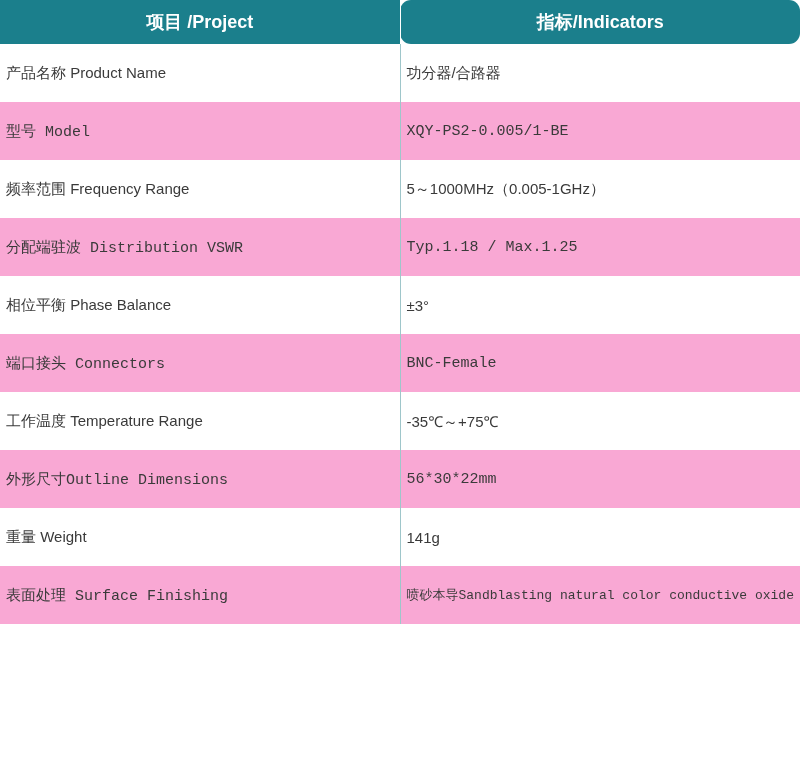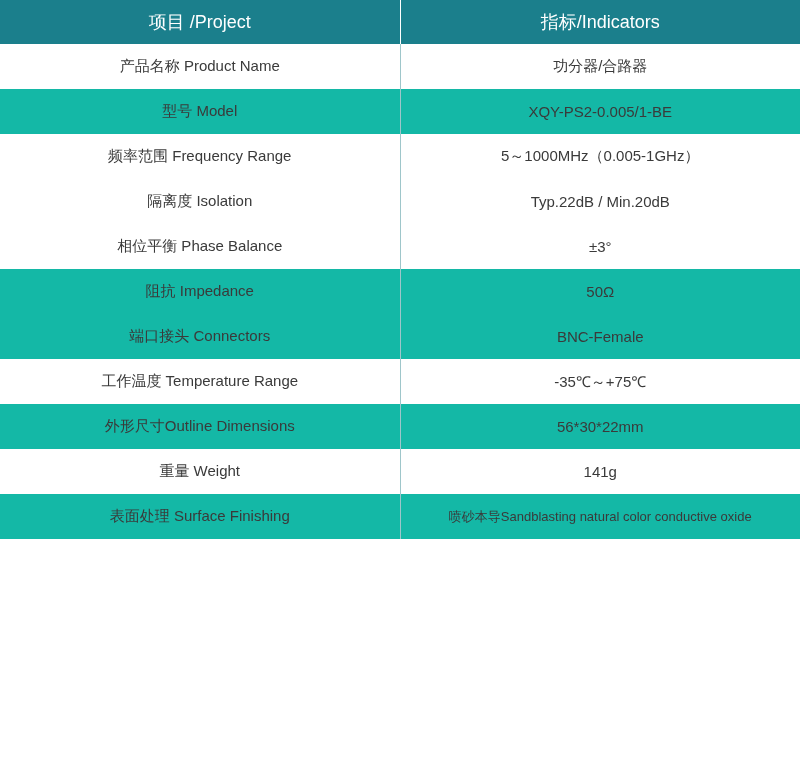--- a/index.html
+++ b/index.html
@@ -19,49 +19,51 @@
     border-collapse: collapse;
     table-layout: fixed;
   }
   .spec-table col.col-project { width: 400px; }
   .spec-table col.col-indicator { width: 400px; }
 
   .spec-table thead th {
     background: #1b7f8c;
     color: #ffffff;
     font-size: 18px;
-    font-weight: normal;
+    font-weight: bold;
     height: 44px;
     line-height: 44px;
     padding: 0;
     text-align: center;
     vertical-align: middle;
     border: none;
   }
   .spec-table thead th.divider-cell {
     border-left: 1px solid #ffffff;
+    border-radius: 11px;
   }
 
   .spec-table tbody td {
-    height: 45px;
+    height: 58px;
     padding: 0 6px;
     font-size: 15px;
-    text-align: center;
+    text-align: left;
     vertical-align: middle;
     color: #3a3a3a;
     border: none;
     white-space: nowrap;
     overflow: hidden;
     text-overflow: ellipsis;
   }
   .spec-table tbody tr.row-even td {
     background: #ffffff;
   }
   .spec-table tbody tr.row-odd td {
-    background: #14b8a6;
+    background: #f9a8d4;
+    font-family: Liberation Mono, monospace;
   }
   .spec-table tbody td.cell-indicator {
     border-left: 1px solid #9ec6ca;
     margin-left: 12px;
   }
   .spec-table tbody td.cell-project {
     border-right: none;
   }
   .spec-table tbody td.small-text {
     font-size: 13px;
@@ -87,31 +89,27 @@
         <td class="cell-indicator">功分器/合路器</td>
       </tr>
       <tr class="row-odd">
         <td class="cell-project">型号 Model</td>
         <td class="cell-indicator">XQY-PS2-0.005/1-BE</td>
       </tr>
       <tr class="row-even">
         <td class="cell-project">频率范围 Frequency Range</td>
         <td class="cell-indicator">5～1000MHz（0.005-1GHz）</td>
       </tr>
-      <tr class="row-even">
-        <td class="cell-project">隔离度 Isolation</td>
-        <td class="cell-indicator">Typ.22dB / Min.20dB</td>
+      <tr class="row-odd">
+        <td class="cell-project">分配端驻波 Distribution VSWR</td>
+        <td class="cell-indicator">Typ.1.18 / Max.1.25</td>
       </tr>
       <tr class="row-even">
         <td class="cell-project">相位平衡 Phase Balance</td>
         <td class="cell-indicator">±3°</td>
-      </tr>
-      <tr class="row-odd">
-        <td class="cell-project">阻抗 Impedance</td>
-        <td class="cell-indicator">50Ω</td>
       </tr>
       <tr class="row-odd">
         <td class="cell-project">端口接头 Connectors</td>
         <td class="cell-indicator">BNC-Female</td>
       </tr>
       <tr class="row-even">
         <td class="cell-project">工作温度 Temperature Range</td>
         <td class="cell-indicator">-35℃～+75℃</td>
       </tr>
       <tr class="row-odd">

